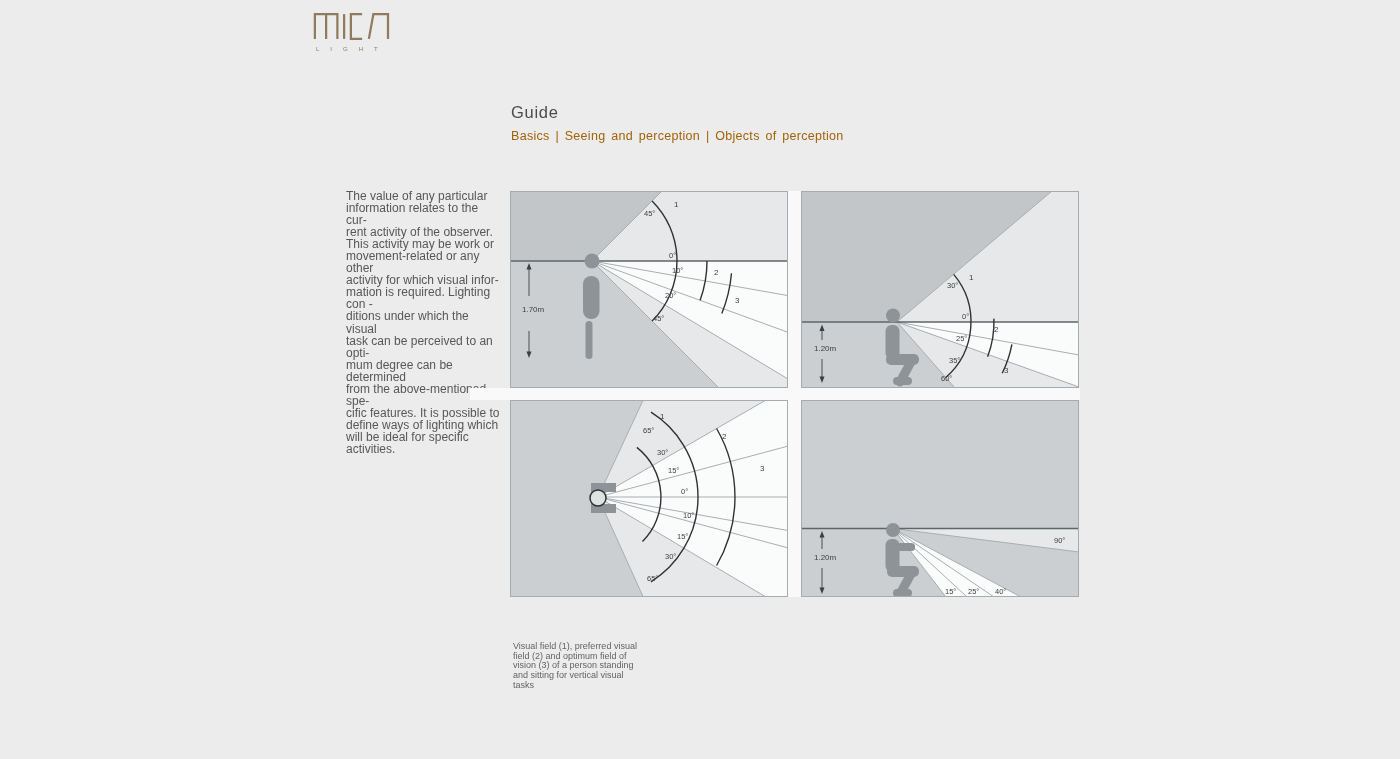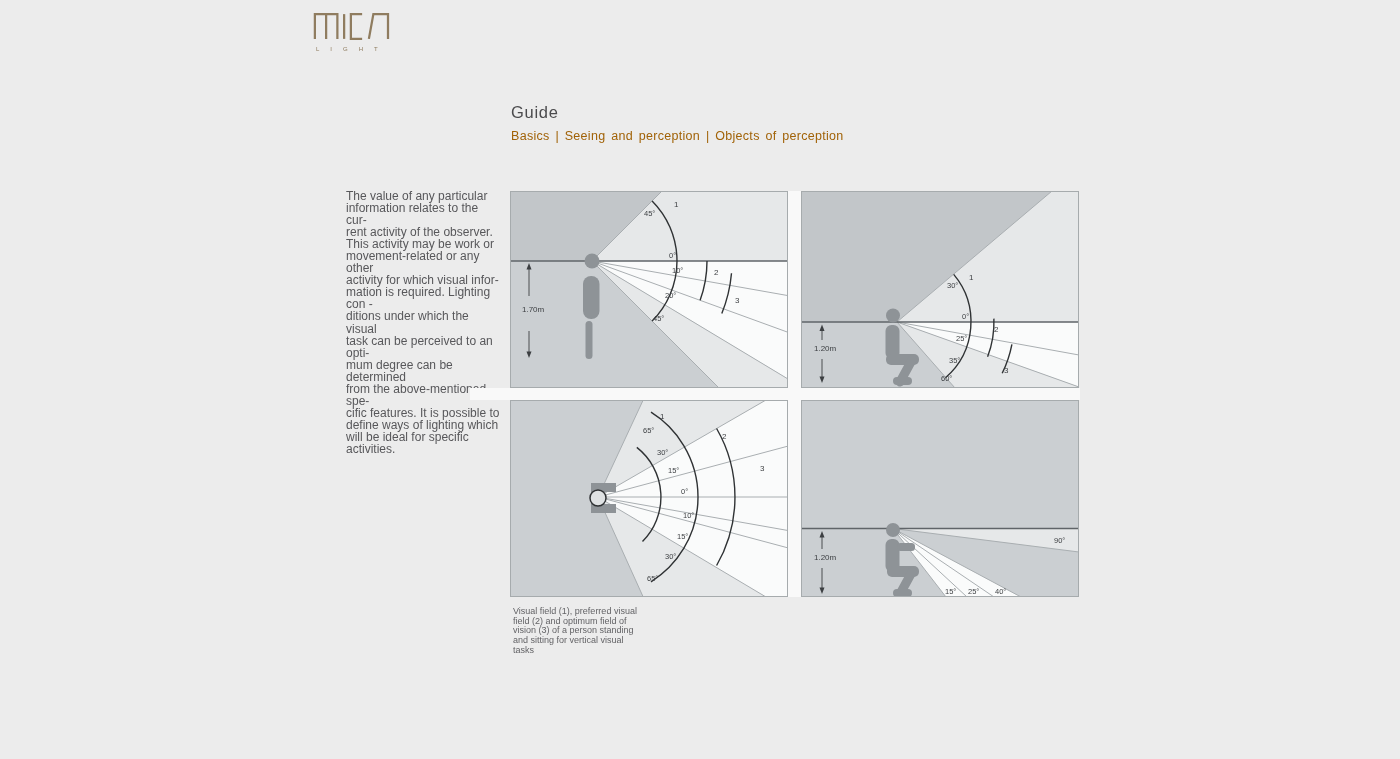--- a/index.html
+++ b/index.html
@@ -21,21 +21,21 @@
   
   .hstrip{position:absolute;left:470px;top:388px;width:610px;height:12px;background:#f9f9f9;}
   .vstrip{position:absolute;left:788px;top:191px;width:13px;height:406px;background:#f9f9f9;}
 
   
   .fig{position:absolute;width:278px;height:197px;}
   .fig1{left:510px;top:191px;} .fig2{left:801px;top:191px;}
   .fig3{left:510px;top:400px;} .fig4{left:801px;top:400px;}
 
   .caption{position:absolute;font-size:9px;line-height:9.7px;color:#636366;white-space:pre-line;}
-  .cap1{left:513px;top:607px;width:150px;}
+  .cap1{left:513px;top:642px;width:150px;}
   .cap2{left:803px;top:607px;width:165px;}
 
   
   .fan{stroke:#a9aeb1;stroke-width:1;fill:none;}
   .darkline{stroke:#5f6468;stroke-width:1.7;fill:none;}
   .arc{stroke:#2f3234;stroke-width:1.4;fill:none;}
   .lbl{font-family:"Liberation Sans",sans-serif;font-size:7.5px;fill:#3c3f42;}
   .num{font-family:"Liberation Sans",sans-serif;font-size:8px;fill:#3c3f42;}
   .dimlbl{font-family:"Liberation Sans",sans-serif;font-size:8px;fill:#3c3f42;}
   .dim{stroke:#3c3f42;stroke-width:.9;}

